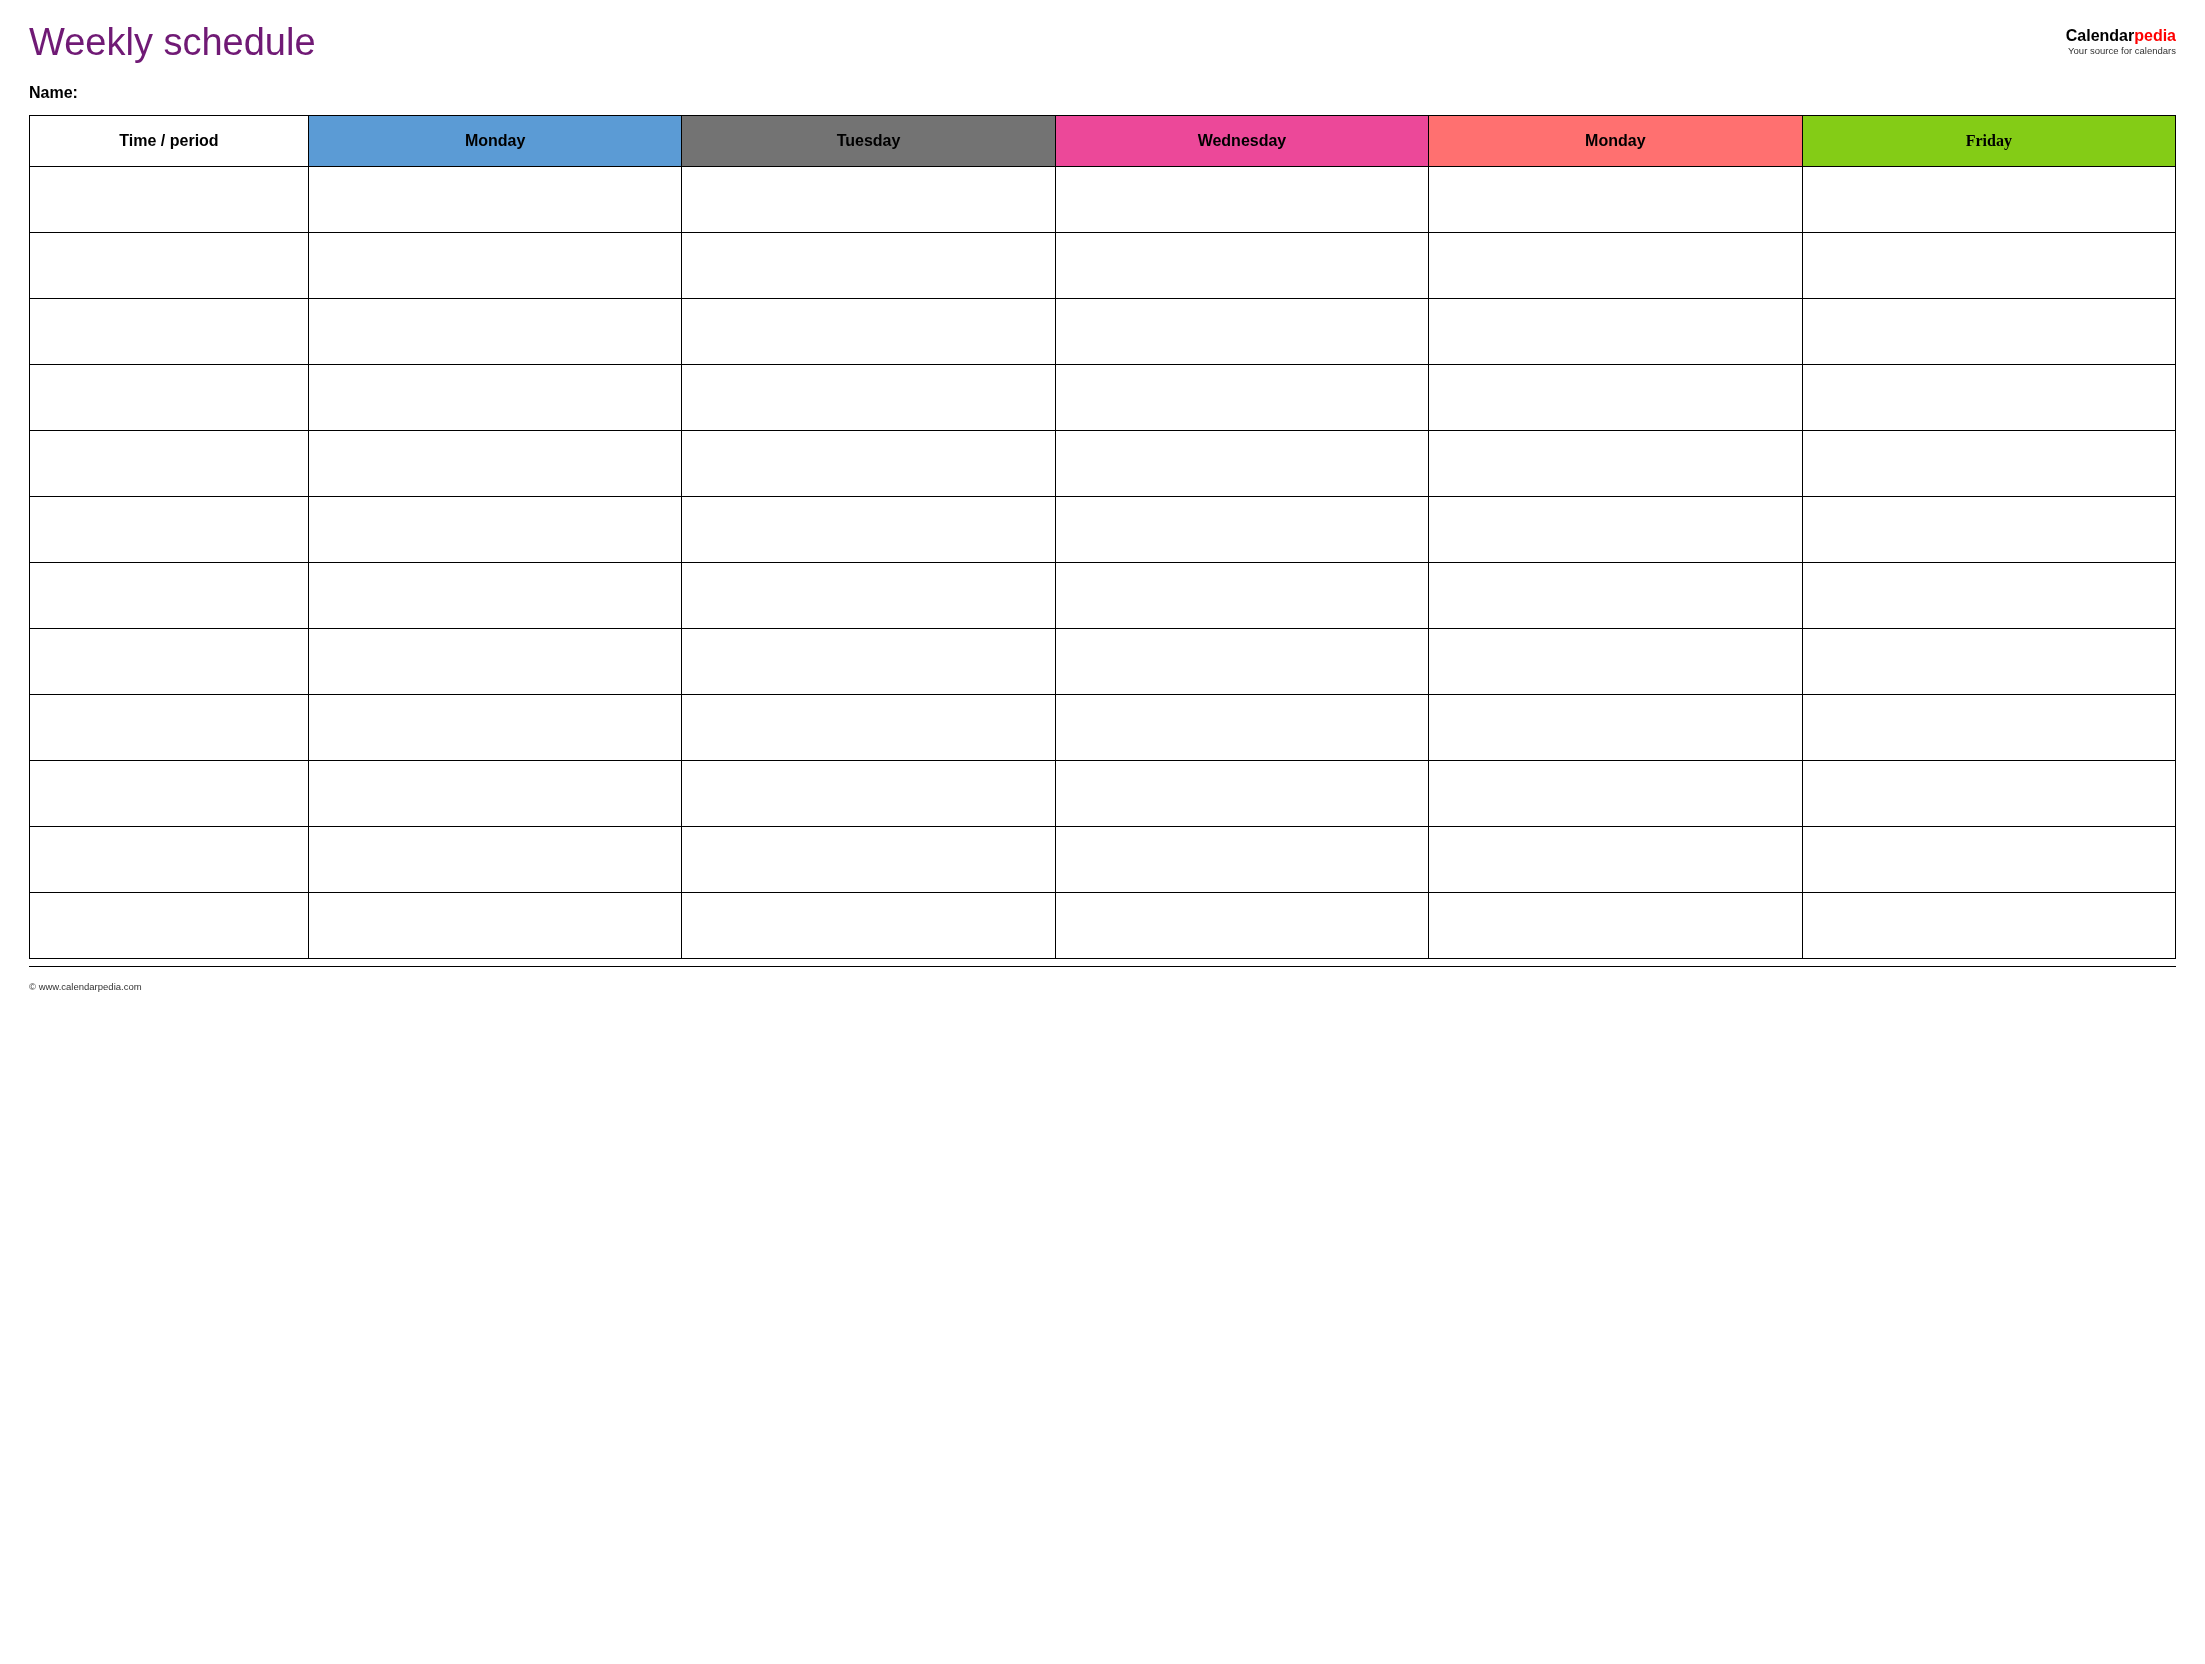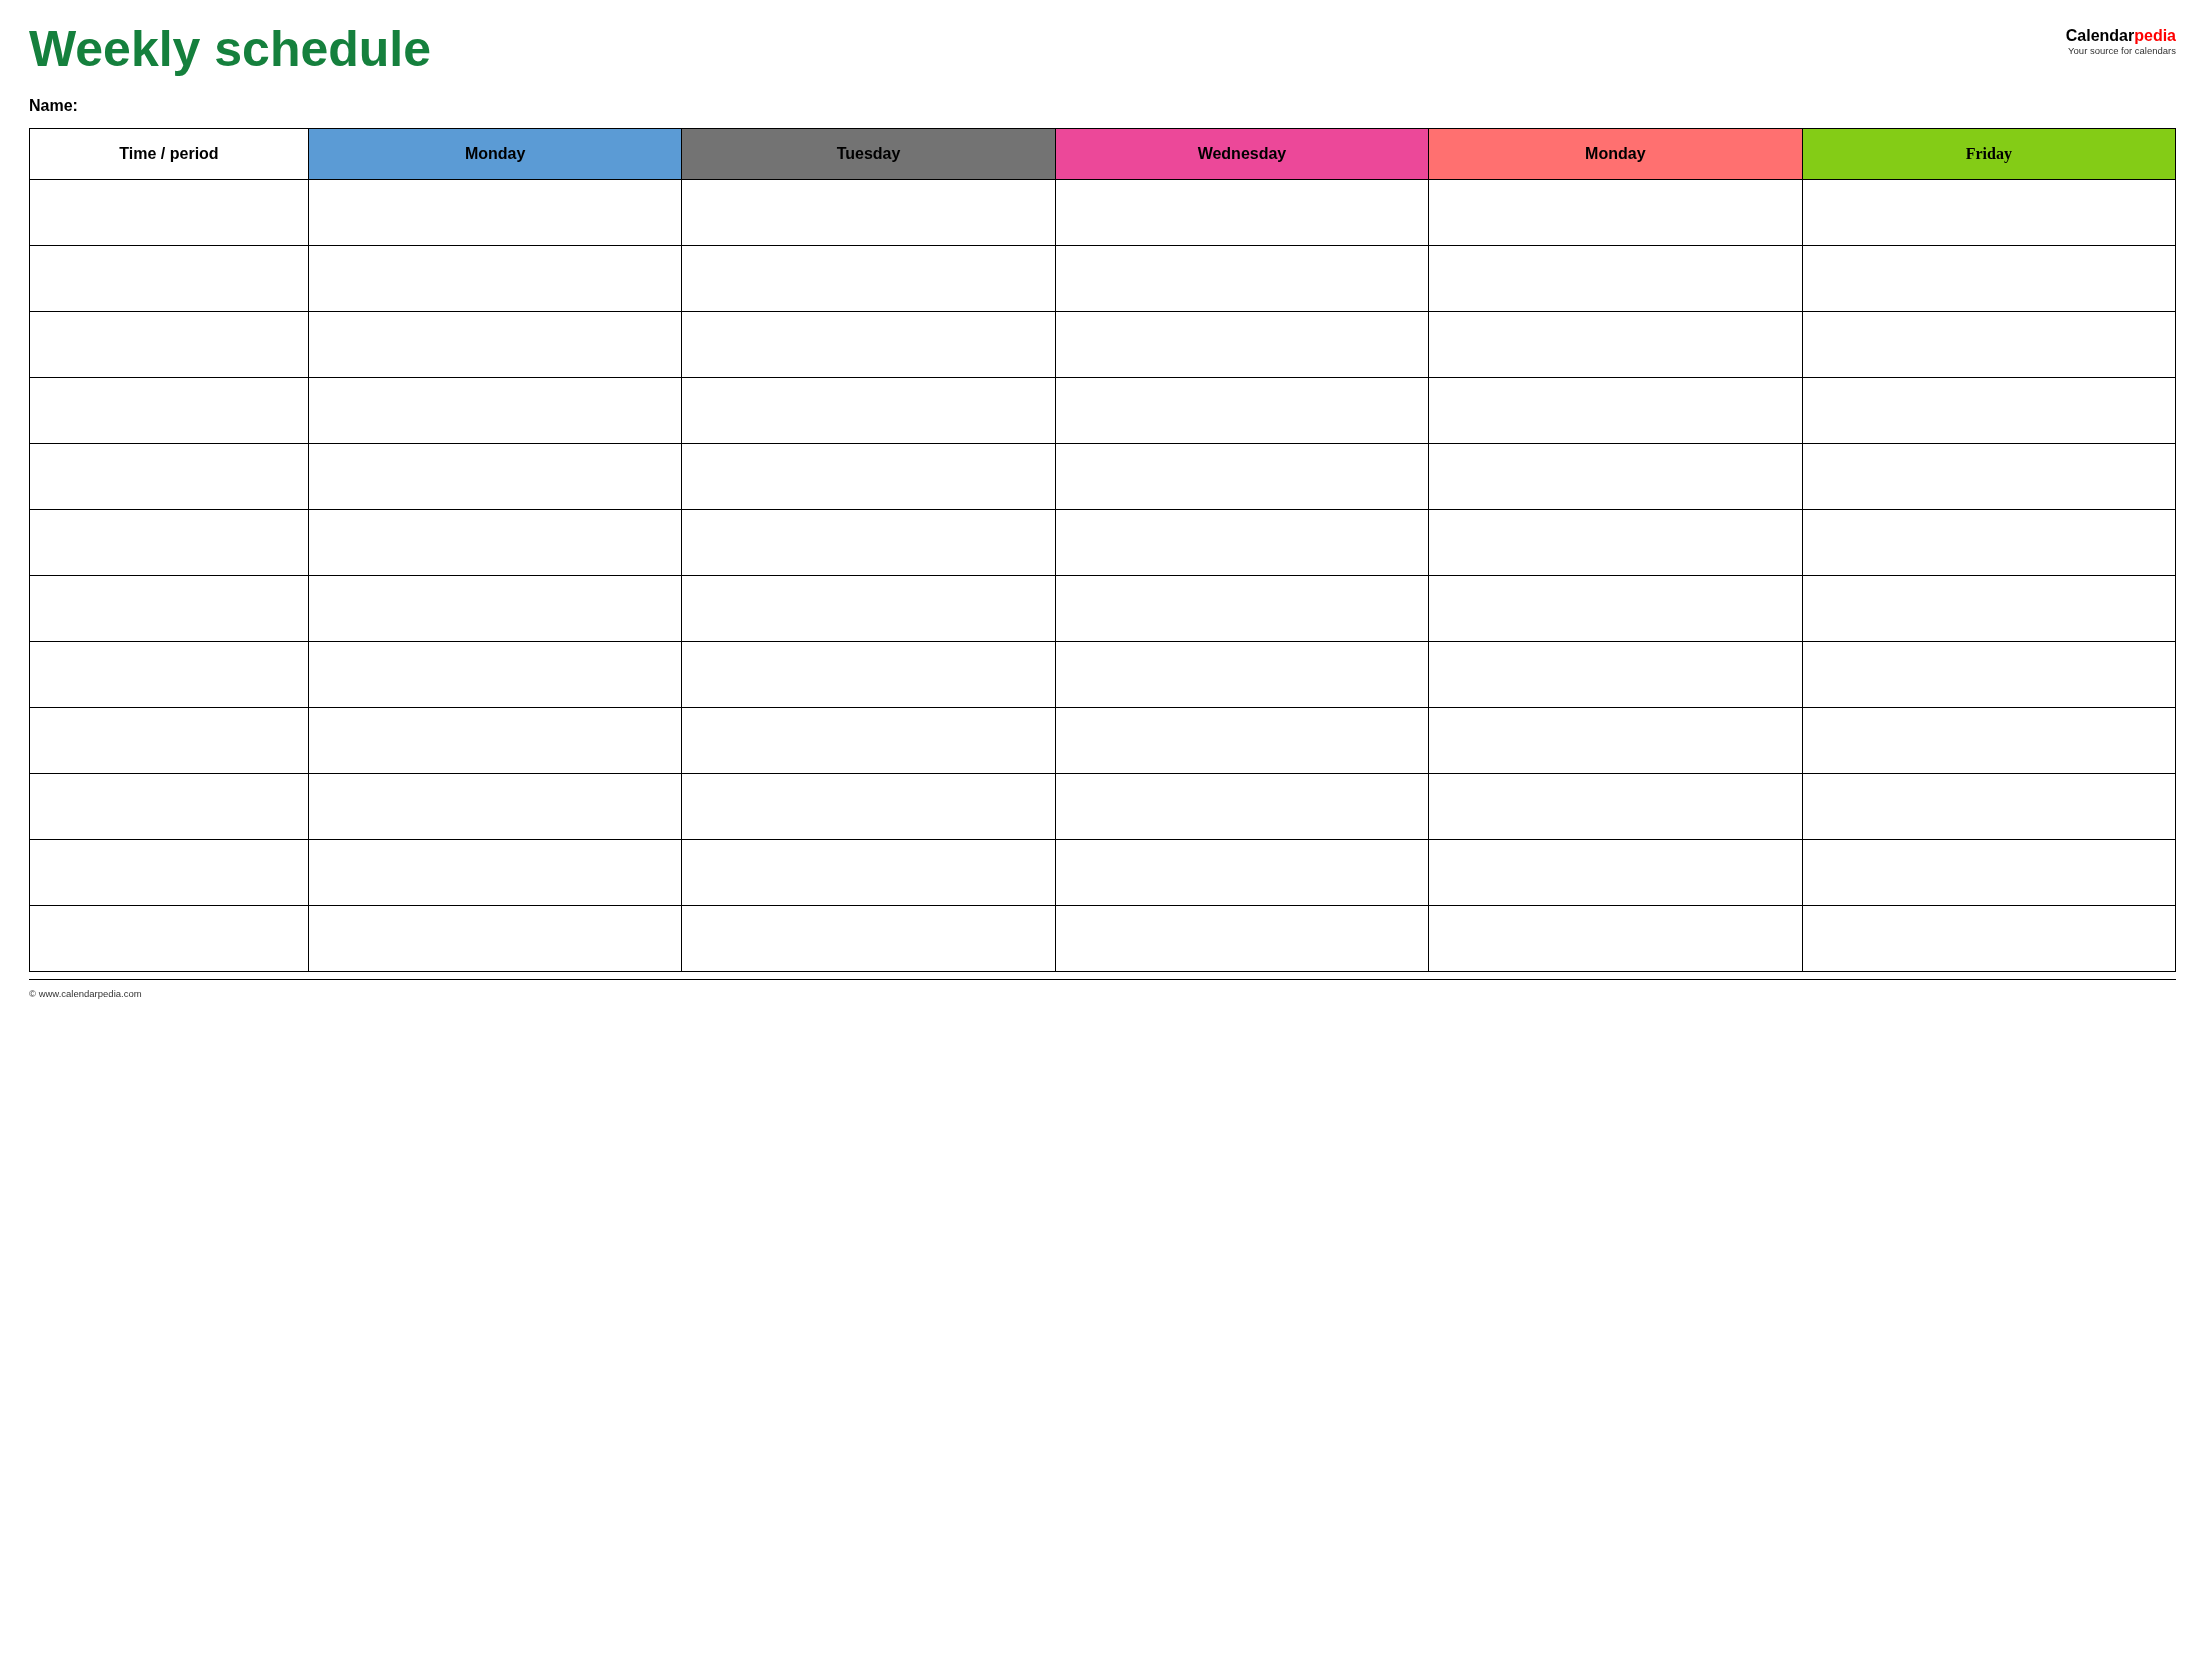--- a/index.html
+++ b/index.html
@@ -22,23 +22,23 @@
       align-items: flex-start;
       margin-bottom: 7.3px;
     }
 
     .title-area {
       display: flex;
       flex-direction: column;
     }
 
     .main-title {
-      font-size: 50px;
-      font-weight: bold;
-      color: #15803d;
+      font-size: 38px;
+      font-weight: normal;
+      color: #701a75;
       line-height: 1.1;
     }
 
     .name-label {
       font-size: 16px;
       font-weight: bold;
       color: #000000;
       margin-top: 20px;
     }
 
@@ -120,21 +120,21 @@
     }
 
     .th-friday {
       background-color: #84cc16;
       font-family: Liberation Serif, serif;
     }
 
     .footer-bar {
       margin-top: 7.3px;
       border-top: 0.7px solid #000000;
-      padding-top: 6px;
+      padding-top: 12px;
     }
 
     .footer-text {
       font-size: 9.5px;
       color: #333333;
     }
   </style>
 </head>
 <body>
 

